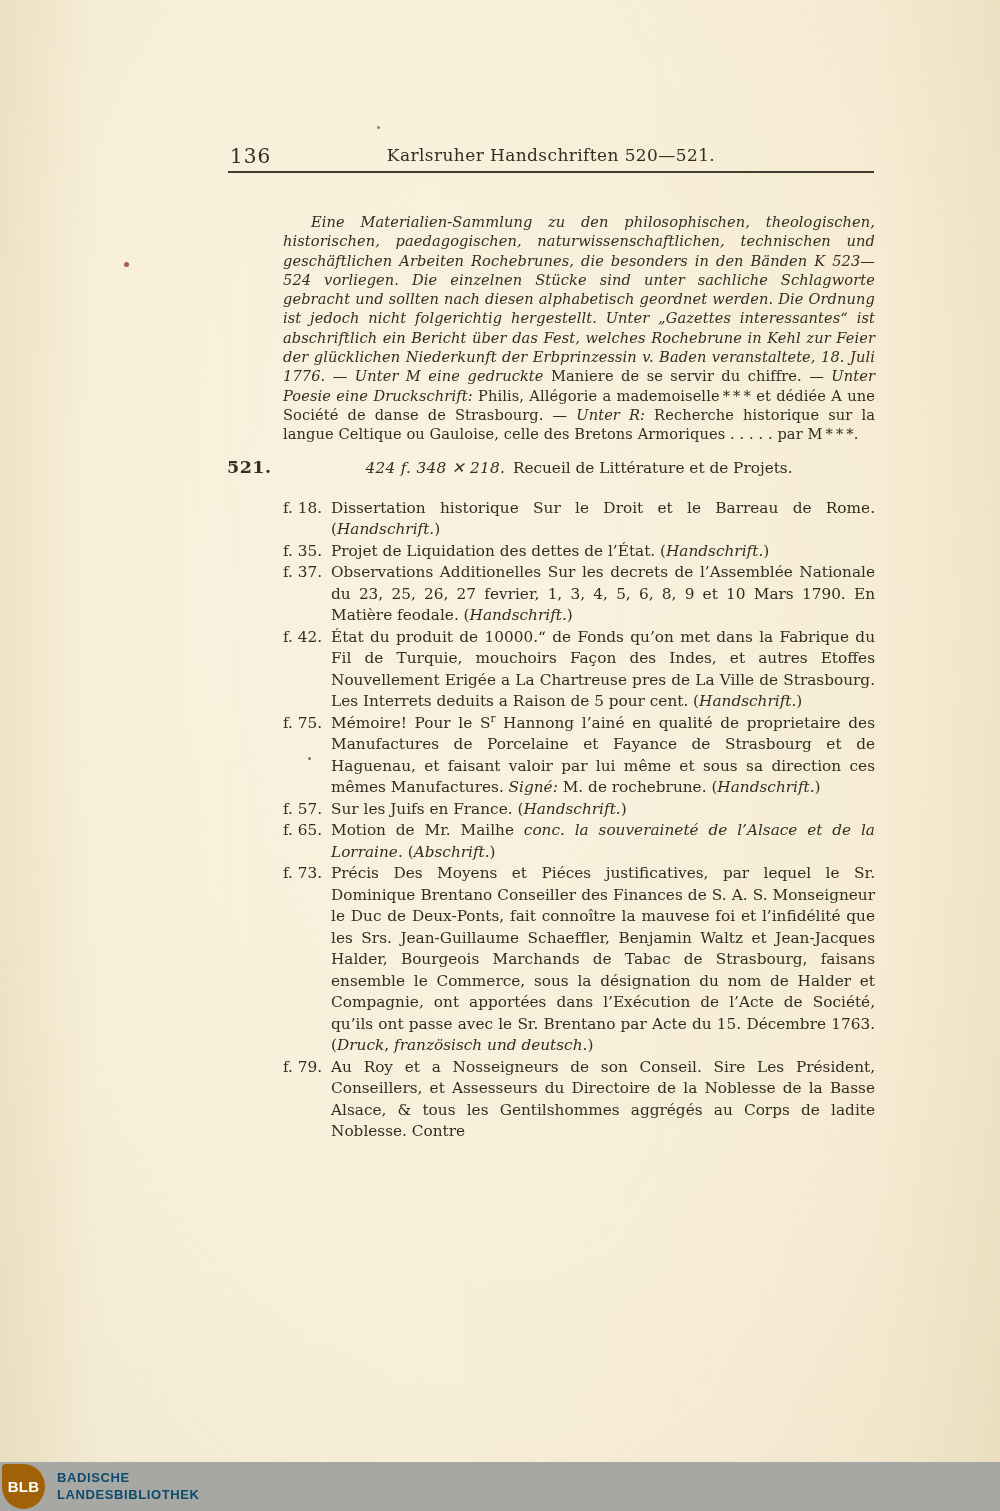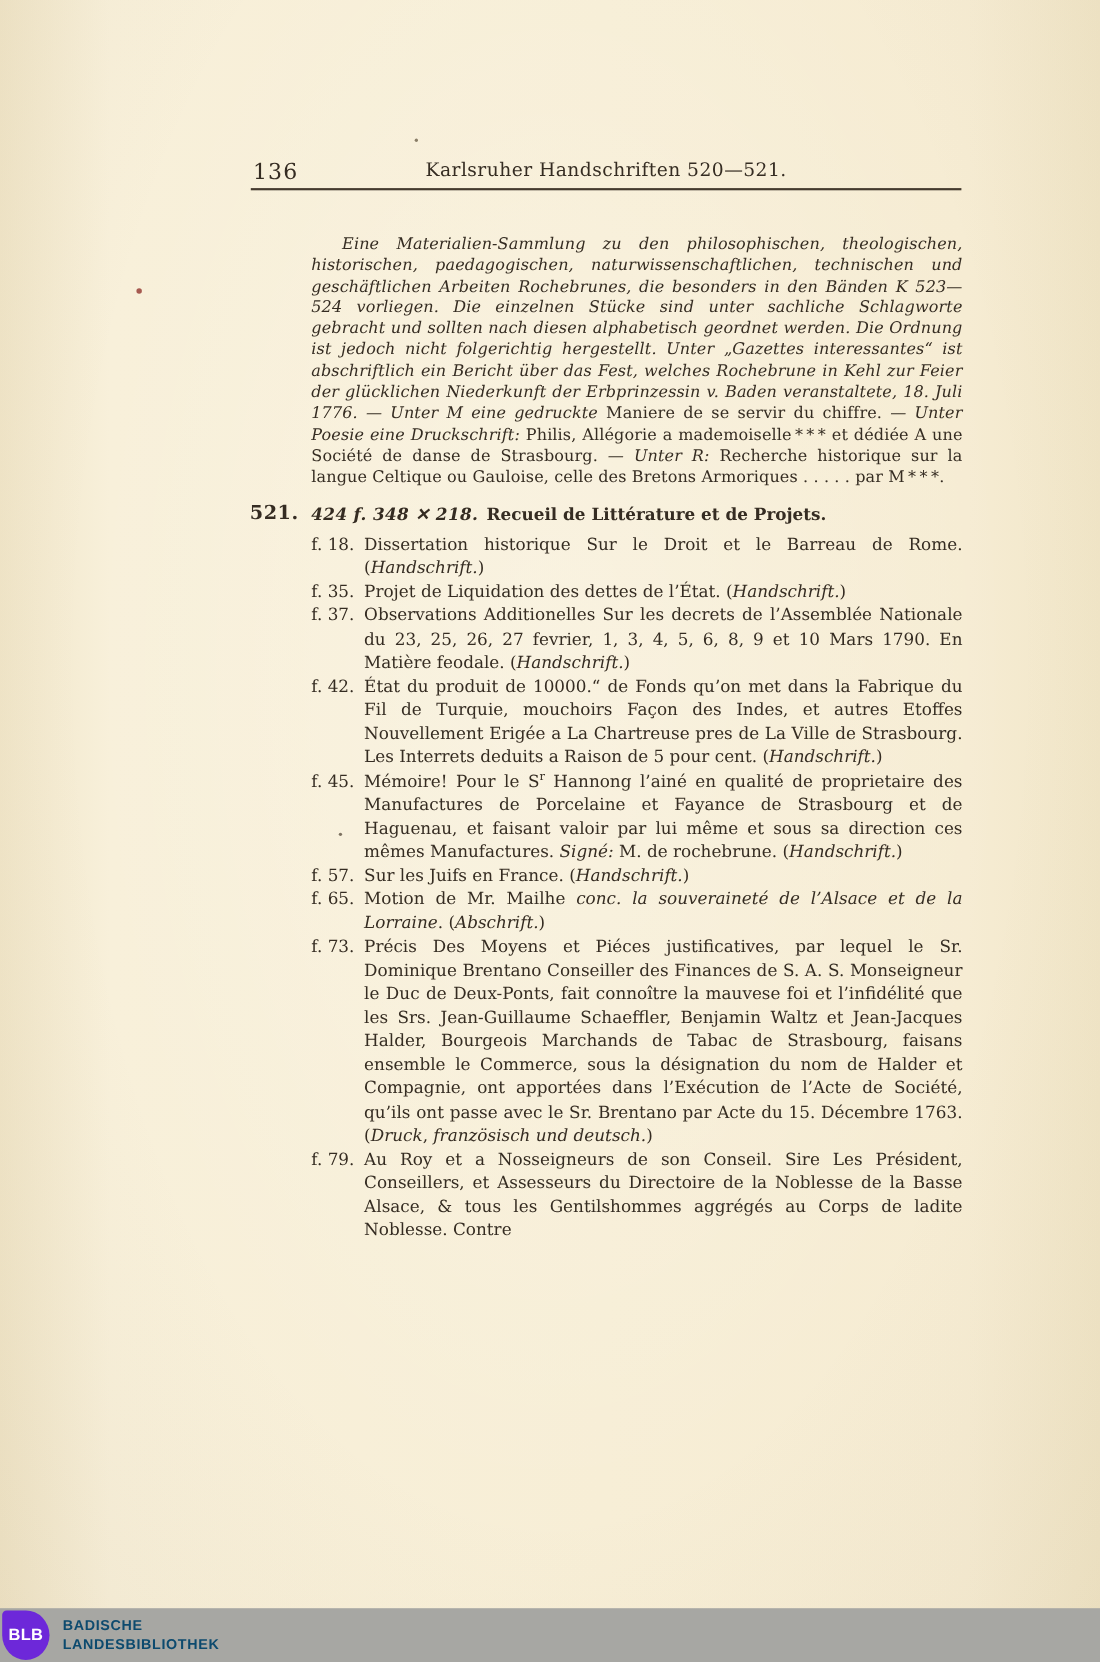--- a/index.html
+++ b/index.html
@@ -50,21 +50,21 @@
     letter-spacing:0.1px;
     margin-top:21px;
   }
   .intro-par .rm{font-style:normal;}
 
   .entry{position:relative;margin-top:14px;font-size:15.3px;line-height:21.5px;}
   .entry-number{
     position:absolute;left:-56px;top:-1px;
     font-weight:bold;font-size:17.5px;letter-spacing:0.5px;
   }
-  .entry-headline{text-align:left;margin-bottom:5px;font-weight:bold;}
+  .entry-headline{text-align:center;margin-bottom:18px;}
   .entry-headline i{letter-spacing:0.3px;}
   .entry-item{display:flex;}
   .entry-item-label{flex:none;width:48px;}
   .entry-item-content{flex:1;text-align:justify;}
   .entry sup{font-size:68%;vertical-align:super;line-height:0;}
 
   .footer-bar{
     position:absolute;left:0;bottom:0;width:1000px;height:49px;
     background:#a7a7a3;
     font-family:"Liberation Sans","DejaVu Sans",sans-serif;
@@ -133,21 +133,21 @@
     <span class="entry-item-label">f. 37.</span>
     <span class="entry-item-content"><span class="rm">Observations Additionelles Sur les decrets de l’Assemblée Nationale du 23, 25, 26, 27 fevrier, 1, 3, 4, 5, 6, 8, 9 et 10 Mars 1790. En Matière feodale. (</span><i>Handschrift.</i><span class="rm">)</span></span>
   </div>
 
   <div class="entry-item">
     <span class="entry-item-label">f. 42.</span>
     <span class="entry-item-content"><span class="rm">État du produit de 10000.“ de Fonds qu’on met dans la Fabrique du Fil de Turquie, mouchoirs Façon des Indes, et autres Etoffes Nouvellement Erigée a La Chartreuse pres de La Ville de Strasbourg. Les Interrets deduits a Raison de 5 pour cent. (</span><i>Handschrift.</i><span class="rm">)</span></span>
   </div>
 
   <div class="entry-item">
-    <span class="entry-item-label">f. 45.</span>
+    <span class="entry-item-label">f. 75.</span>
     <span class="entry-item-content"><span class="rm">Mémoire! Pour le S</span><sup>r</sup><span class="rm"> Hannong l’ainé en qualité de proprietaire des Manufactures de Porcelaine et Fayance de Strasbourg et de Haguenau, et faisant valoir par lui même et sous sa direction ces mêmes Manufactures. </span><i>Signé:</i><span class="rm"> M. de rochebrune. (</span><i>Handschrift.</i><span class="rm">)</span></span>
   </div>
 
   <div class="entry-item">
     <span class="entry-item-label">f. 57.</span>
     <span class="entry-item-content"><span class="rm">Sur les Juifs en France. (</span><i>Handschrift.</i><span class="rm">)</span></span>
   </div>
 
   <div class="entry-item">
     <span class="entry-item-label">f. 65.</span>
@@ -163,20 +163,20 @@
     <span class="entry-item-label">f. 79.</span>
     <span class="entry-item-content"><span class="rm">Au Roy  et a Nosseigneurs de son Conseil.  Sire Les Président, Conseillers, et Assesseurs du Directoire de la Noblesse de la Basse Alsace, &amp; tous les Gentilshommes aggrégés au Corps de ladite Noblesse. Contre</span></span>
   </div>
 </div>
     </div>
 
   </div>
 </div>
 
 <div class="footer-bar" style="background: rgb(167, 167, 163);">
-  <div class="blb-logo" style="background: #6d28d9;">
+  <div class="blb-logo" style="background: #a16207;">
     <span class="blb-logo-text">BLB</span>
   </div>
   <div class="library-name">
     <div>BADISCHE</div>
     <div>LANDESBIBLIOTHEK</div>
   </div>
 </div>
 
 </body></html>

